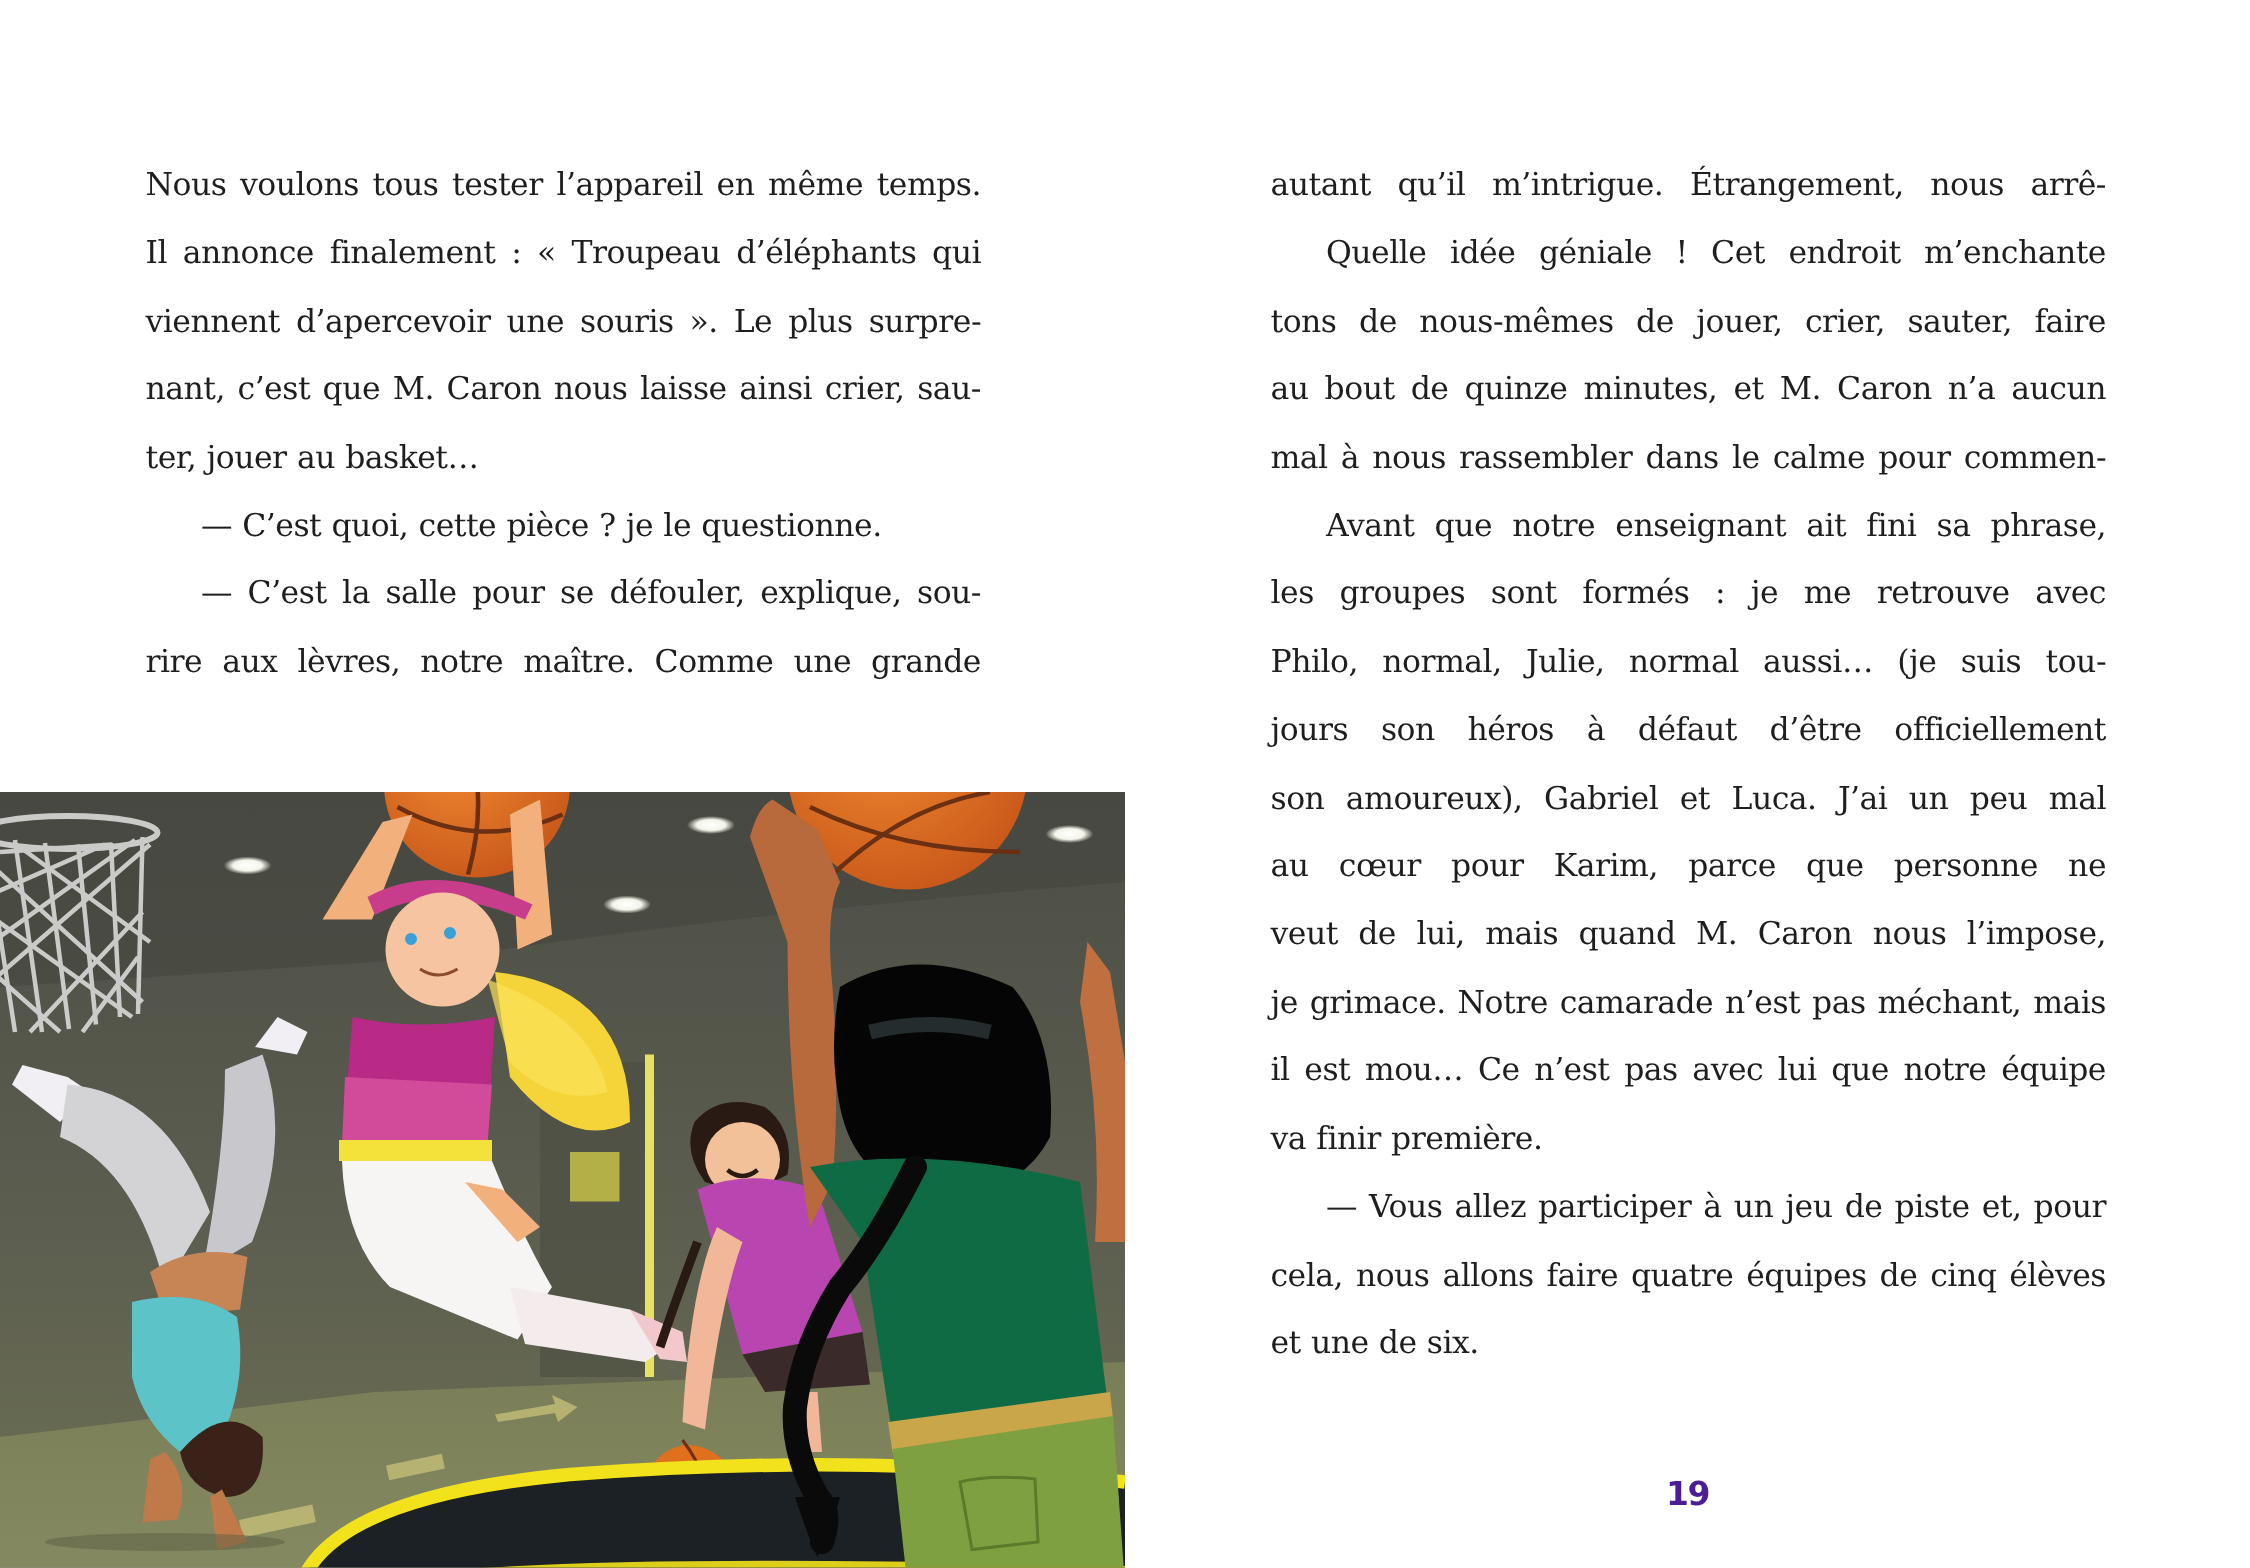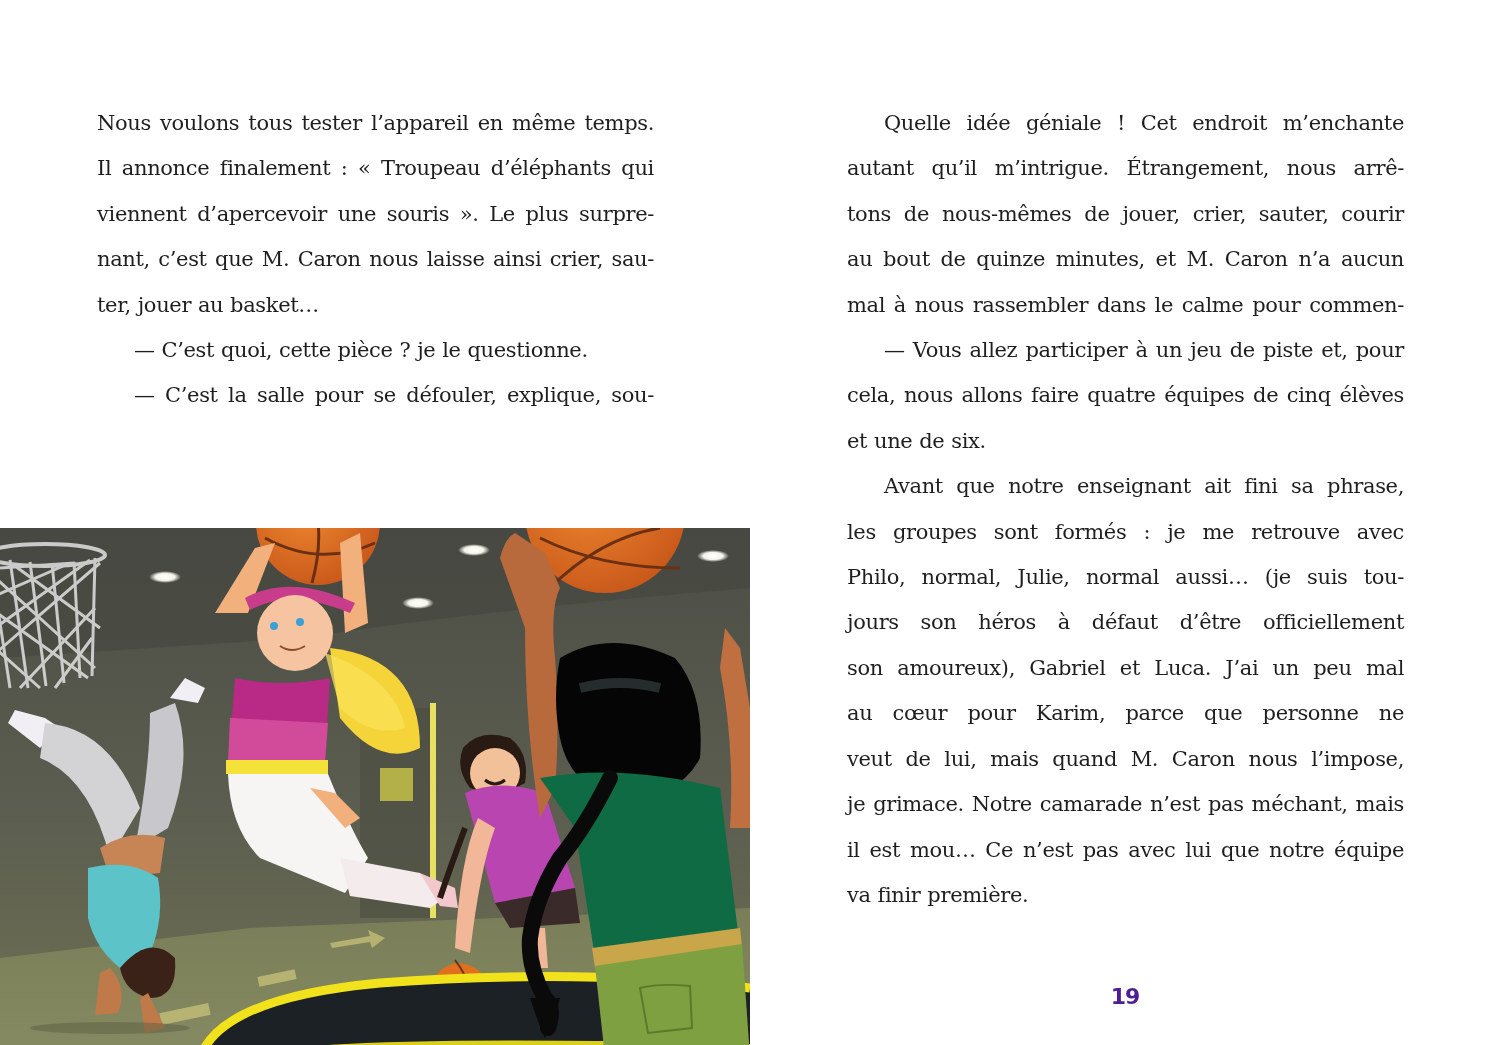--- a/index.html
+++ b/index.html
@@ -50,20 +50,21 @@
       <span class="line">Il annonce finalement : « Troupeau d’éléphants qui</span>
       <span class="line">viennent d’apercevoir une souris ». Le plus surpre-</span>
       <span class="line">nant, c’est que M. Caron nous laisse ainsi crier, sau-</span>
       <span class="line last">ter, jouer au basket…</span>
     </p>
     <p class="para">
       <span class="line last first-indent">— C’est quoi, cette pièce ? je le questionne.</span>
     </p>
     <p class="para">
       <span class="line first-indent">— C’est la salle pour se défouler, explique, sou-</span>
+      <span class="line">rire aux lèvres, notre maître. Comme une grande</span>
     </p>
   </div>
 
   <div class="illustration" title="Children playing in a gym: a boy doing a handstand, a blonde girl in a pink cap jumping with a basketball, a smiling dark-haired girl reaching for a ball near a trampoline, and a girl with a long black braid in a green shirt raising her arms">
     <svg width="750" height="529" viewBox="0 0 750 529" xmlns="http://www.w3.org/2000/svg">
       <defs>
         <linearGradient id="wallG" x1="0" y1="0" x2="0" y2="1">
           <stop offset="0" stop-color="#4c4d45"></stop>
           <stop offset="0.55" stop-color="#5c5e50"></stop>
           <stop offset="1" stop-color="#6f7252"></stop>
@@ -179,39 +180,39 @@
         <path d="M530 470 Q540 500 545 510 Q555 490 560 470 Z" fill="#0a0a0a"></path>
         <path d="M605 529 L750 529 L750 520 L610 520 Z" fill="#111"></path>
       </g>
     </svg>
   </div>
 </div>
 
 <div class="page page-right">
   <div class="text-block">
     <p class="para">
+      <span class="line">autant qu’il m’intrigue. Étrangement, nous arrê-</span>
       <span class="line first-indent">Quelle idée géniale ! Cet endroit m’enchante</span>
-      <span class="line">autant qu’il m’intrigue. Étrangement, nous arrê-</span>
-      <span class="line">tons de nous-mêmes de jouer, crier, sauter, courir</span>
+      <span class="line">tons de nous-mêmes de jouer, crier, sauter, faire</span>
       <span class="line">au bout de quinze minutes, et M. Caron n’a aucun</span>
       <span class="line">mal à nous rassembler dans le calme pour commen-</span>
-    </p>
-    <p class="para">
-      <span class="line first-indent">— Vous allez participer à un jeu de piste et, pour</span>
-      <span class="line">cela, nous allons faire quatre équipes de cinq élèves</span>
-      <span class="line last">et une de six.</span>
     </p>
     <p class="para">
       <span class="line first-indent">Avant que notre enseignant ait fini sa phrase,</span>
       <span class="line">les groupes sont formés : je me retrouve avec</span>
       <span class="line">Philo, normal, Julie, normal aussi… (je suis tou-</span>
       <span class="line">jours son héros à défaut d’être officiellement</span>
       <span class="line">son amoureux), Gabriel et Luca. J’ai un peu mal</span>
       <span class="line">au cœur pour Karim, parce que personne ne</span>
       <span class="line">veut de lui, mais quand M. Caron nous l’impose,</span>
       <span class="line">je grimace. Notre camarade n’est pas méchant, mais</span>
       <span class="line">il est mou… Ce n’est pas avec lui que notre équipe</span>
       <span class="line last">va finir première.</span>
     </p>
+    <p class="para">
+      <span class="line first-indent">— Vous allez participer à un jeu de piste et, pour</span>
+      <span class="line">cela, nous allons faire quatre équipes de cinq élèves</span>
+      <span class="line last">et une de six.</span>
+    </p>
   </div>
 </div>
 
 <div class="page-number">19</div>
 
 </body></html>

